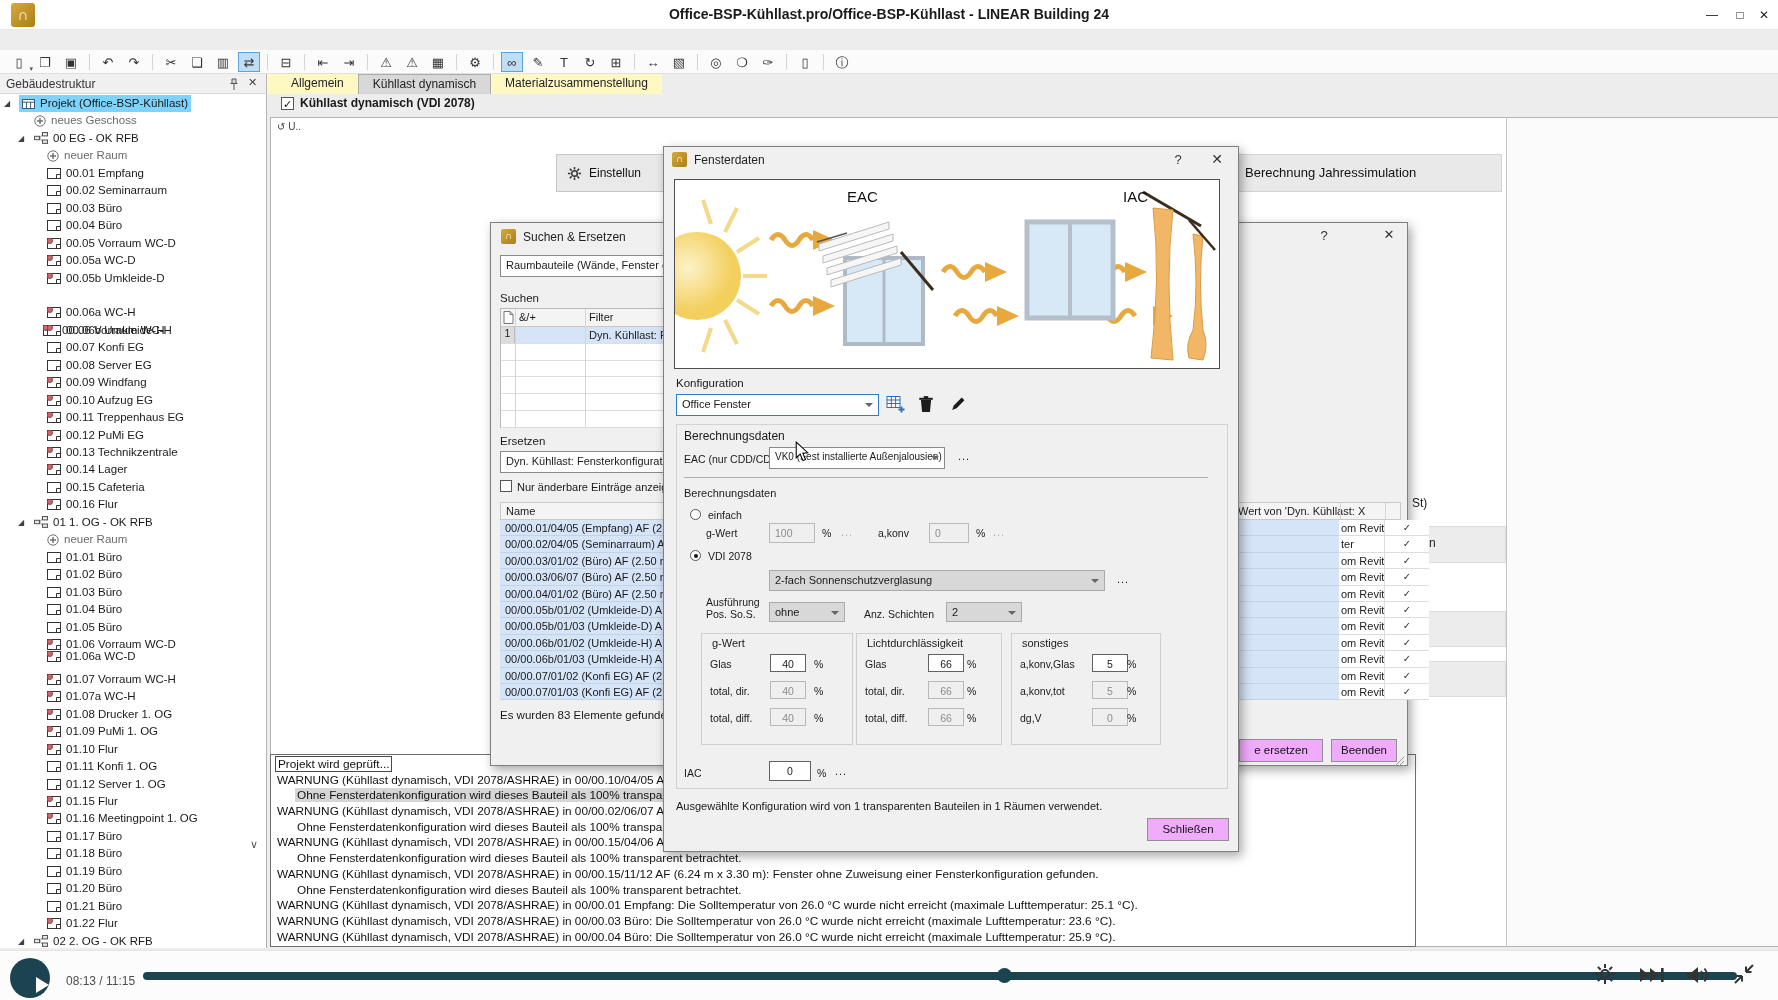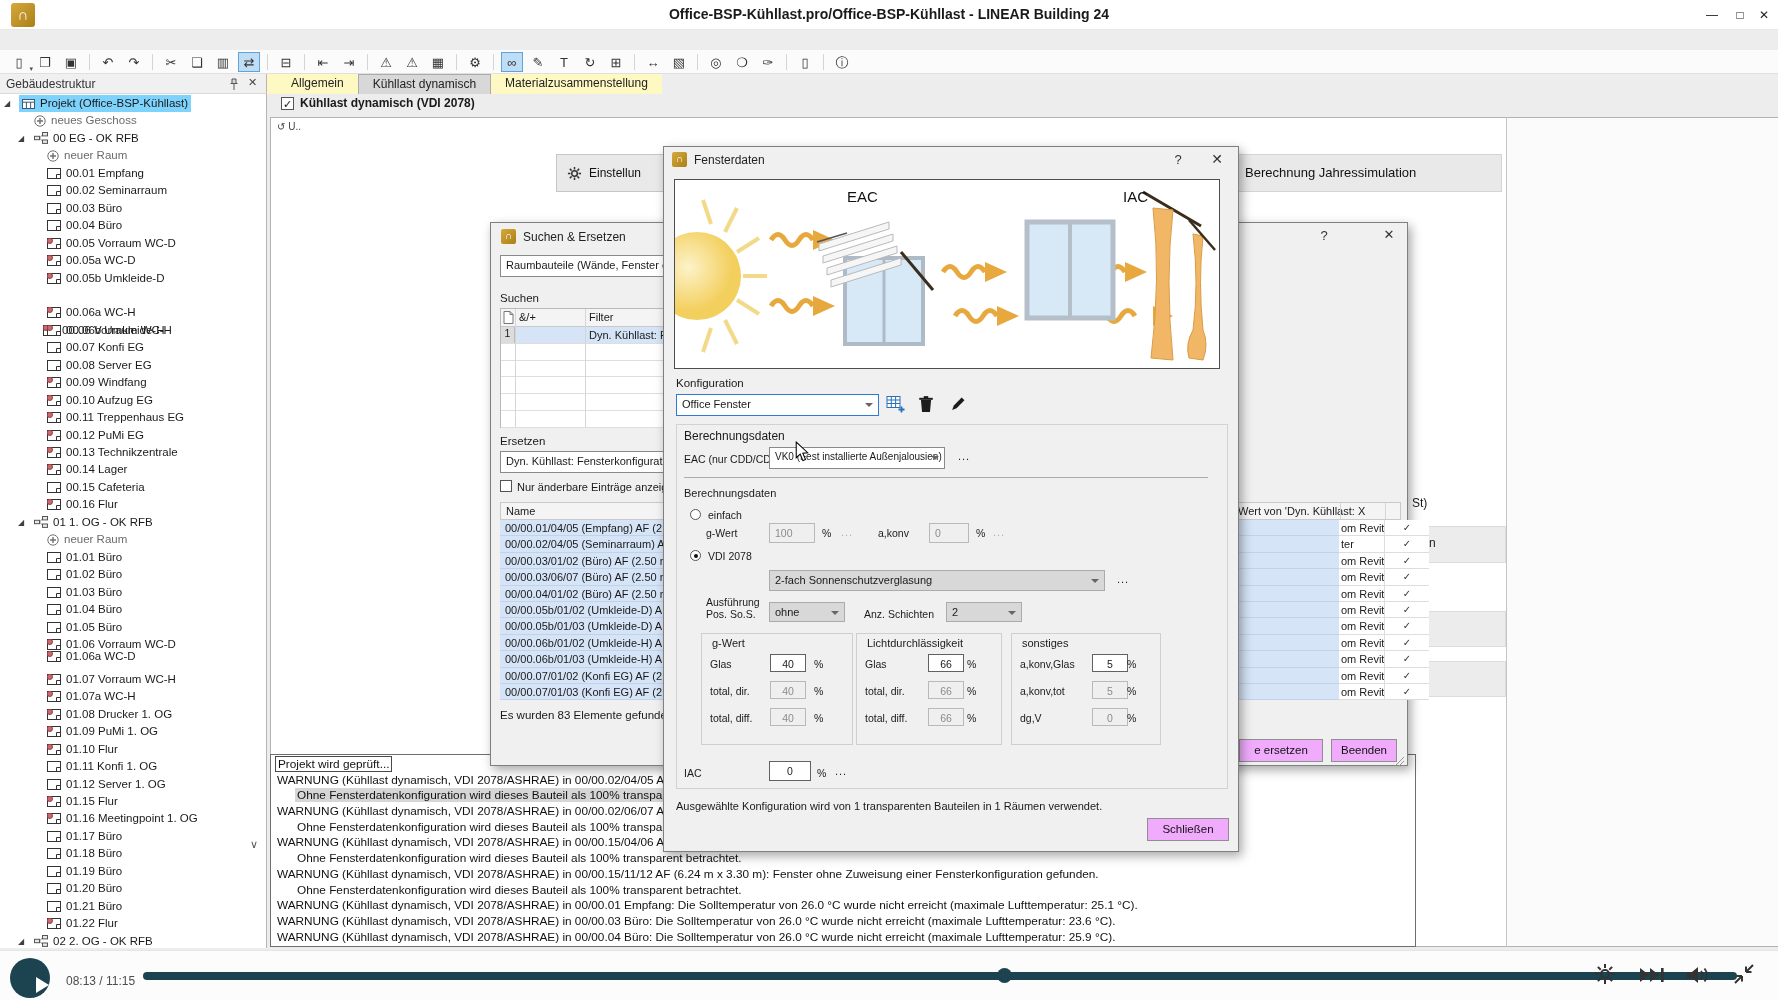--- a/index.html
+++ b/index.html
@@ -692,21 +692,21 @@
             </svg></span>
           <span class="tlabel">02 2. OG - OK RFB</span>
         </span>
       </div>
     </div>
   <div class="tree-scroll">∨</div>
 
   <div class="logbox">
       <div id="log-lines">
         <div class="log-line"><span class="focusbox">Projekt wird geprüft...</span></div>
-        <div class="log-line"><span>WARNUNG (Kühllast dynamisch, VDI 2078/ASHRAE) in 00/00.02/04/05 A</span></div>
+        <div class="log-line"><span>WARNUNG (Kühllast dynamisch, VDI 2078/ASHRAE) in 00/00.10/04/05 A</span></div>
         <div class="log-line ind"><span class="selbox">Ohne Fensterdatenkonfiguration wird dieses Bauteil als 100% transpa</span></div>
         <div class="log-line"><span>WARNUNG (Kühllast dynamisch, VDI 2078/ASHRAE) in 00/00.02/06/07 A</span></div>
         <div class="log-line ind"><span>Ohne Fensterdatenkonfiguration wird dieses Bauteil als 100% transpa</span></div>
         <div class="log-line"><span>WARNUNG (Kühllast dynamisch, VDI 2078/ASHRAE) in 00/00.15/04/06 A</span></div>
         <div class="log-line ind"><span>Ohne Fensterdatenkonfiguration wird dieses Bauteil als 100% transparent betrachtet.</span></div>
         <div class="log-line"><span>WARNUNG (Kühllast dynamisch, VDI 2078/ASHRAE) in 00/00.15/11/12 AF (6.24 m x 3.30 m): Fenster ohne Zuweisung einer Fensterkonfiguration gefunden.</span></div>
         <div class="log-line ind"><span>Ohne Fensterdatenkonfiguration wird dieses Bauteil als 100% transparent betrachtet.</span></div>
         <div class="log-line"><span>WARNUNG (Kühllast dynamisch, VDI 2078/ASHRAE) in 00/00.01 Empfang: Die Solltemperatur von 26.0 °C wurde nicht erreicht (maximale Lufttemperatur: 25.1 °C).</span></div>
         <div class="log-line"><span>WARNUNG (Kühllast dynamisch, VDI 2078/ASHRAE) in 00/00.03 Büro: Die Solltemperatur von 26.0 °C wurde nicht erreicht (maximale Lufttemperatur: 23.6 °C).</span></div>
         <div class="log-line"><span>WARNUNG (Kühllast dynamisch, VDI 2078/ASHRAE) in 00/00.04 Büro: Die Solltemperatur von 26.0 °C wurde nicht erreicht (maximale Lufttemperatur: 25.9 °C).</span></div>

